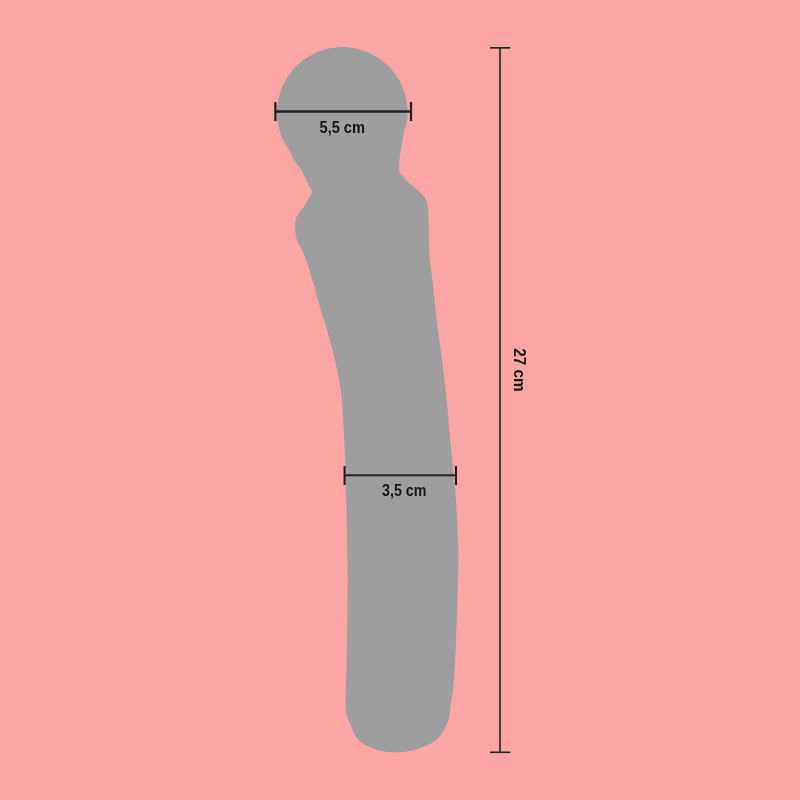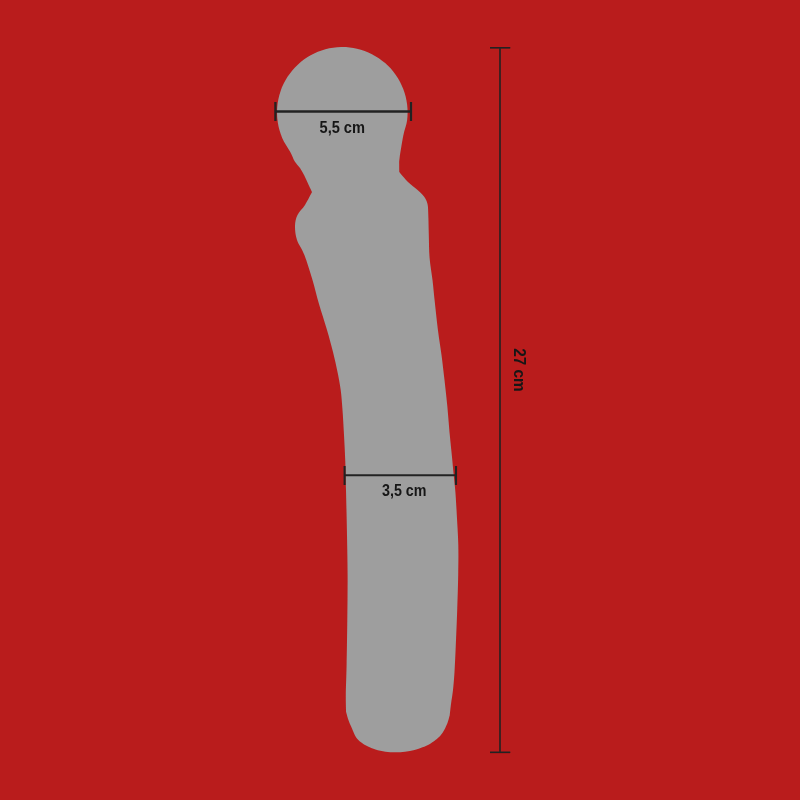--- a/index.html
+++ b/index.html
@@ -1,16 +1,16 @@
 <!DOCTYPE html>
 <html><head>
 <meta charset="utf-8">
 <style>
   html,body{margin:0;padding:0;background:#ffffff;}
-  .wrap{width:800px;height:800px;position:relative;background:#b91c1c;}
+  .wrap{width:800px;height:800px;position:relative;background:#fca5a5;}
   svg{position:absolute;left:0;top:0;}
   text{font-family:"Liberation Sans",sans-serif;font-weight:bold;fill:#161616;}
 </style>
 </head>
 <body>
 <div class="wrap">
 <svg width="800" height="800" viewBox="0 0 800 800">
   <defs>
     <filter id="soft" x="-5%" y="-5%" width="110%" height="110%">
           <feGaussianBlur stdDeviation="0.4"></feGaussianBlur>

